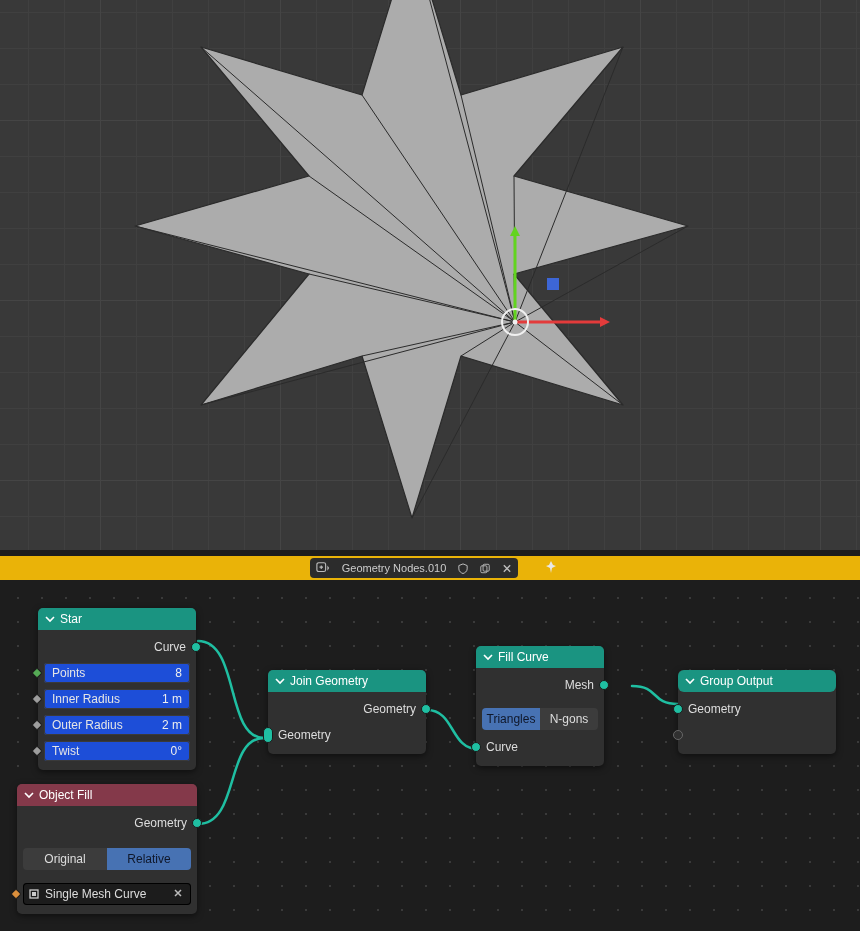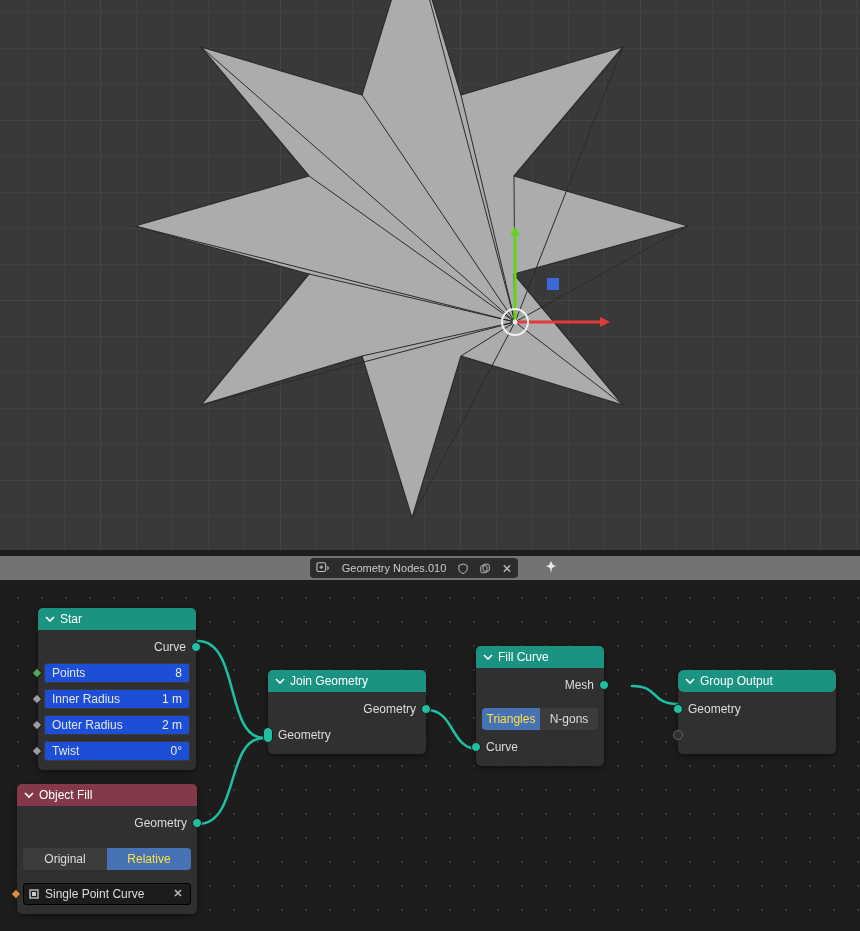--- a/index.html
+++ b/index.html
@@ -29,21 +29,21 @@
       linear-gradient(#404040 1px, transparent 1px),
       linear-gradient(90deg, #404040 1px, transparent 1px);
     background-size: 180px 180px, 180px 180px, 36px 36px, 36px 36px;
     background-position: -80px -60px, -80px -60px, -80px -60px, -80px -60px;
   }
   .star-svg { position: absolute; inset: 0; }
   
   .header-bar {
     position: absolute;
     top: 556px; left: 0; right: 0; height: 24px;
-    background: #737373;
+    background: #eab308;
     display: flex;
     align-items: center;
     justify-content: center;
     gap: 20px;
     color: #ccc;
     padding-left: 8px;
   }
   .hdr-seg { display: flex; align-items: center; height: 20px; }
   .hdr-btn {
     background: #2c2c2c;
@@ -115,21 +115,21 @@
   .sk-obj { background:#db8f3c; }
   .sk-diamond { border-radius:2px; transform:translateY(-50%) rotate(45deg); width:8px; height:8px; }
   .sk-empty { background:#303030; border:1px solid #666; }
   .btn-group { display:flex; gap:0; height:22px; }
   .btn-seg {
     flex:1; display:flex; align-items:center; justify-content:center;
     background:#3c3c3c; font-size:12px; color:#ddd;
   }
   .btn-seg.first { border-radius:4px 0 0 4px; }
   .btn-seg.last { border-radius:0 4px 4px 0;}
-  .btn-seg.active { background:#4772b3; color:#fde047; }
+  .btn-seg.active { background:#4772b3; color:#0f172a; }
   .obj-field {
     display:flex; align-items:center; height:22px; background:#1c1c1c;
     border-radius:4px; padding:0 4px; gap:4px;
     box-shadow: inset 0 0 0 1px #000;
   }
   .obj-icon { width:14px; height:14px; display:flex; align-items:center; justify-content:center;}
   .obj-name { flex:1; font-size:12px; color:#ddd; }
   .obj-x { color:#aaa; padding:0 4px;}
 </style>
 </head>
@@ -297,21 +297,21 @@
       </div>
       <div style="height:4px;"></div>
       <div class="node-row" style="height:24px;">
         <div class="obj-field" style="flex:1;">
           <span class="obj-icon">
             <svg width="14" height="14" viewBox="0 0 14 14">
                 <rect x="3" y="3" width="8" height="8" fill="none" stroke="#ccc" stroke-width="1.3"></rect>
                 <rect x="5" y="5" width="4" height="4" fill="#ccc"></rect>
               </svg>
           </span>
-          <span class="obj-name">Single Point Curve</span>
+          <span class="obj-name">Single Mesh Curve</span>
           <span class="obj-x">
              <svg width="10" height="10" viewBox="0 0 10 10">
                 <path d="M2 2 L8 8 M8 2 L2 8" stroke="#bbb" stroke-width="1.5"></path>
               </svg>
           </span>
         </div>
         <span class="socket left sk-obj sk-diamond"></span>
       </div>
     </div>
   </div>

